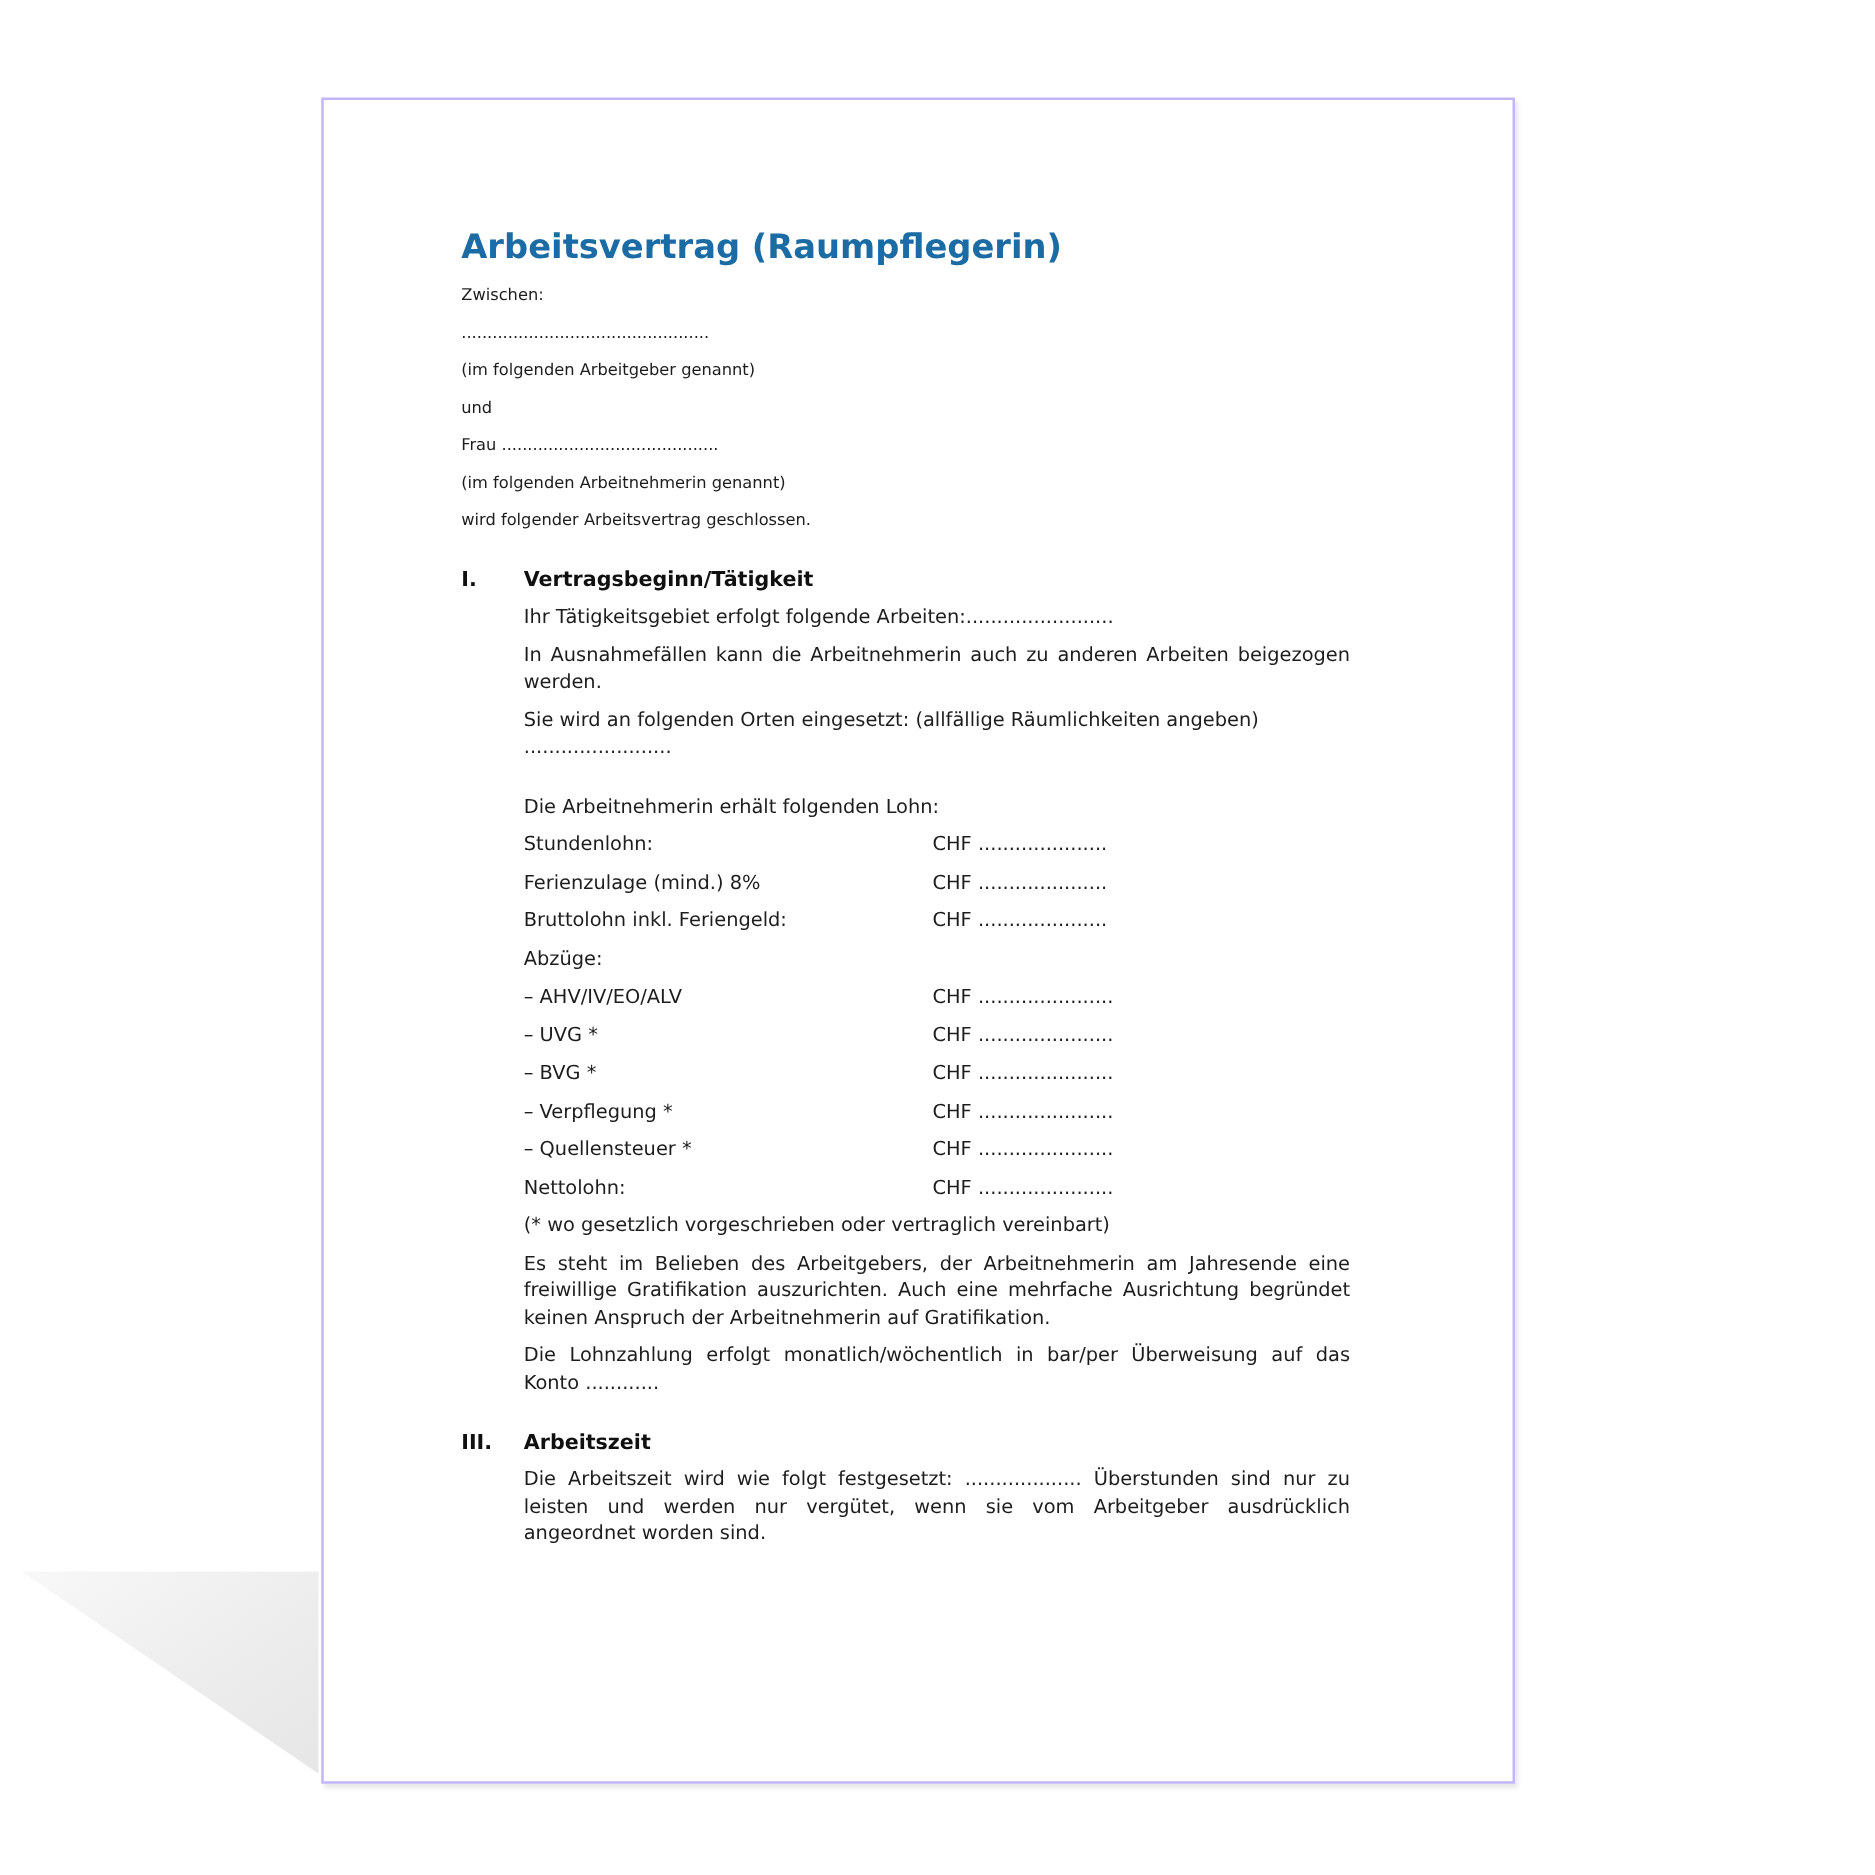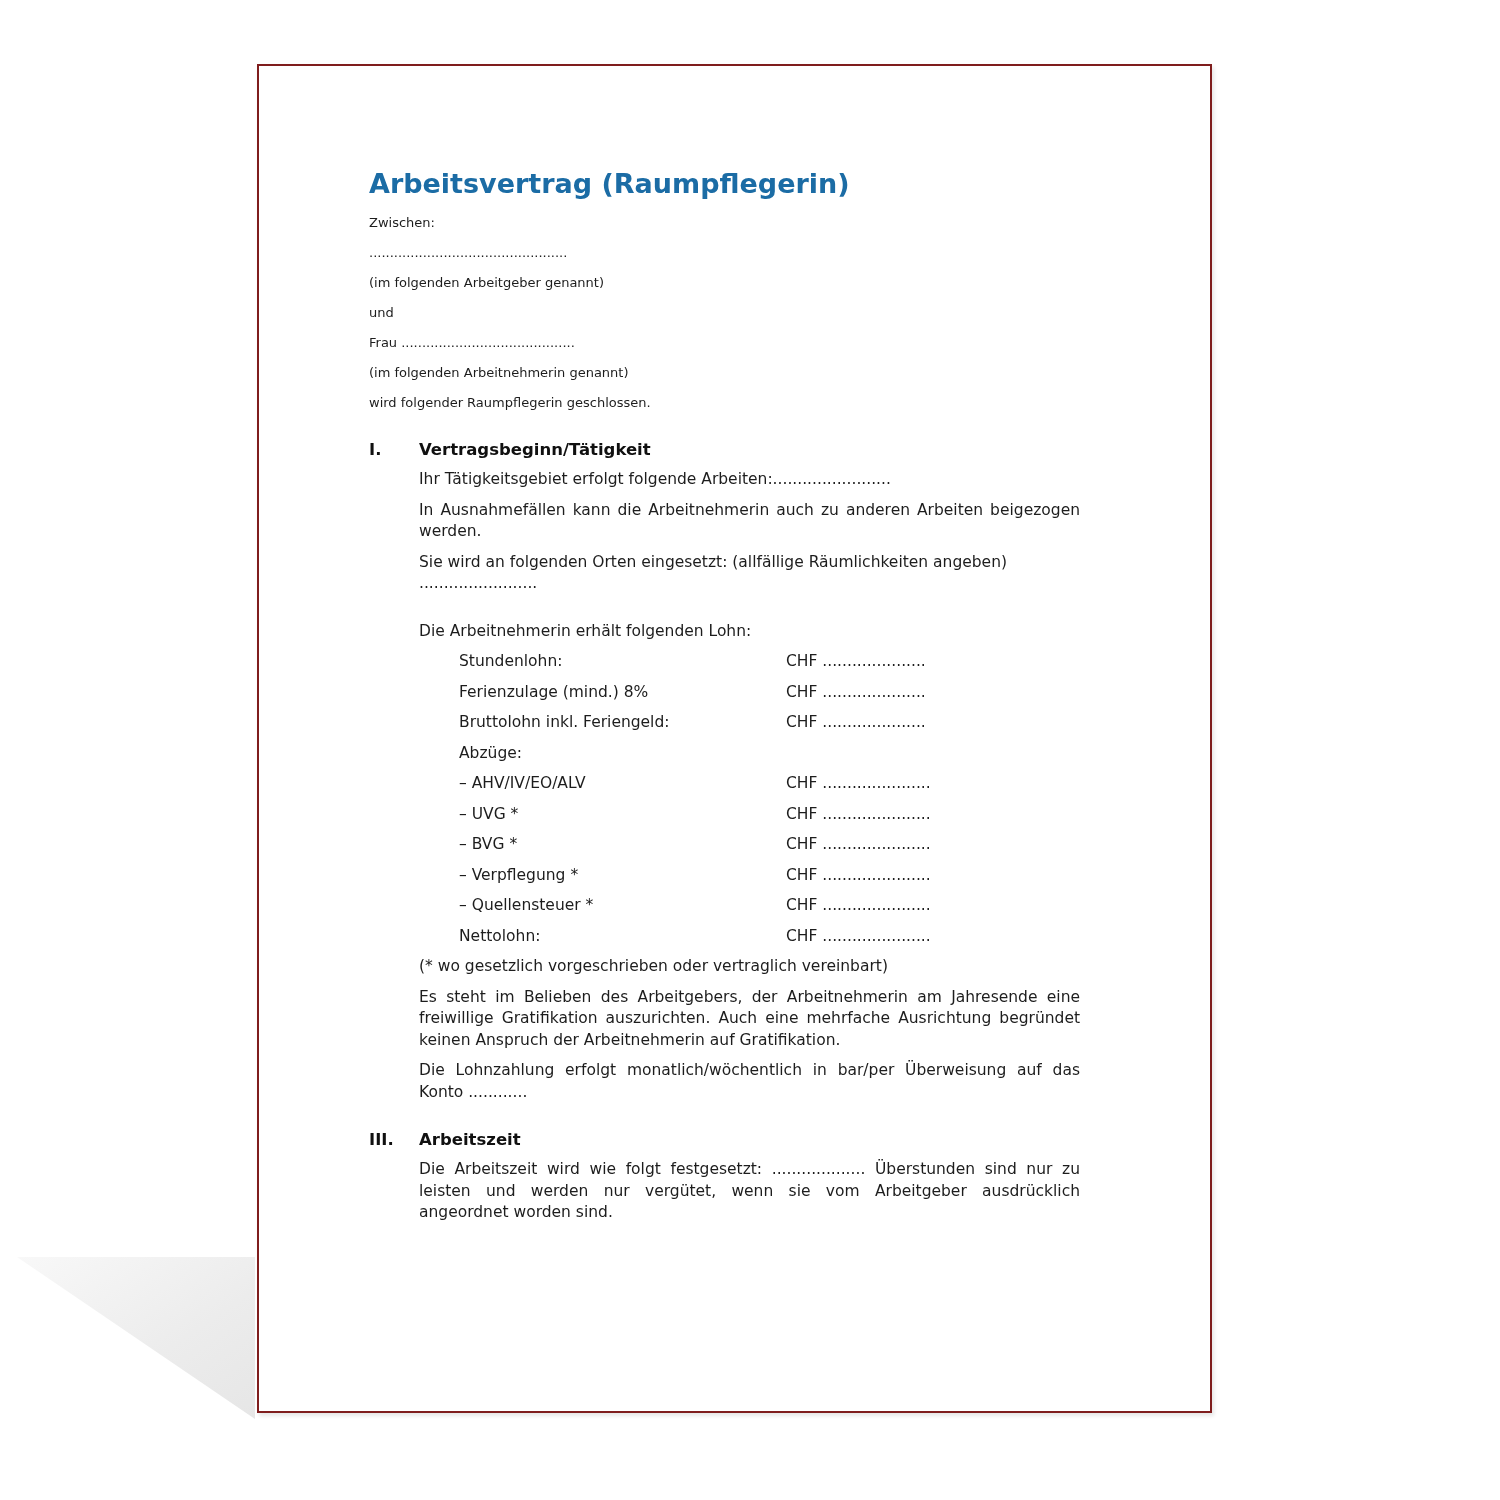--- a/index.html
+++ b/index.html
@@ -19,24 +19,24 @@
   
   .corner-shadow {
     position: absolute;
     left: 17px; top: 1257px;
     width: 238px; height: 162px;
     background: linear-gradient(to bottom right, #f8f8f8 0%, #ececec 60%, #e6e6e6 100%);
     clip-path: polygon(0 0, 100% 0, 100% 100%);
   }
   .paper {
     position: absolute;
-    left: 257px; top: 64px;
+    left: 257px; top: 78px;
     width: 955px; height: 1349px;
     background: #ffffff;
-    border: 2px solid #7f1d1d;
+    border: 2px solid #c4b5fd;
     box-shadow: 2px 3px 4px rgba(0,0,0,0.10);
     padding: 102px 130px 0 110px;
   }
   .title {
     margin: 0 0 12px 0;
     font-size: 27px;
     line-height: 32px;
     font-weight: bold;
     color: #1b6ca5;
     letter-spacing: 0;
@@ -62,41 +62,41 @@
     font-size: 15.5px;
     line-height: 21.5px;
     text-align: justify;
   }
   .salary-row {
     display: flex;
     margin: 0 0 9px 0;
     font-size: 15.5px;
     line-height: 21.5px;
   }
-  .salary-label { flex: 0 0 327px; margin-left: 40px; }
+  .salary-label { flex: 0 0 327px; }
   .salary-amount { flex: 1; }
 </style>
 </head>
 <body>
 
 <div class="stage">
   <div class="corner-shadow"></div>
 
   <div class="paper">
 
     <h1 class="title">Arbeitsvertrag (Raumpflegerin)</h1>
 
     <div class="intro">
       <p>Zwischen:</p>
       <p>................................................</p>
       <p>(im folgenden Arbeitgeber genannt)</p>
       <p>und</p>
       <p>Frau ..........................................</p>
       <p>(im folgenden Arbeitnehmerin genannt)</p>
-      <p>wird folgender Raumpflegerin geschlossen.</p>
+      <p>wird folgender Arbeitsvertrag geschlossen.</p>
     </div>
 
     <section class="section">
       <div class="sec-head">
         <span class="sec-num">I.</span>
         <span class="sec-title">Vertragsbeginn/Tätigkeit</span>
       </div>
       <div class="sec-body">
         <p>Ihr Tätigkeitsgebiet erfolgt folgende Arbeiten:........................</p>
         <p>In Ausnahmefällen kann die Arbeitnehmerin auch zu anderen Arbeiten beigezogen werden.</p>

